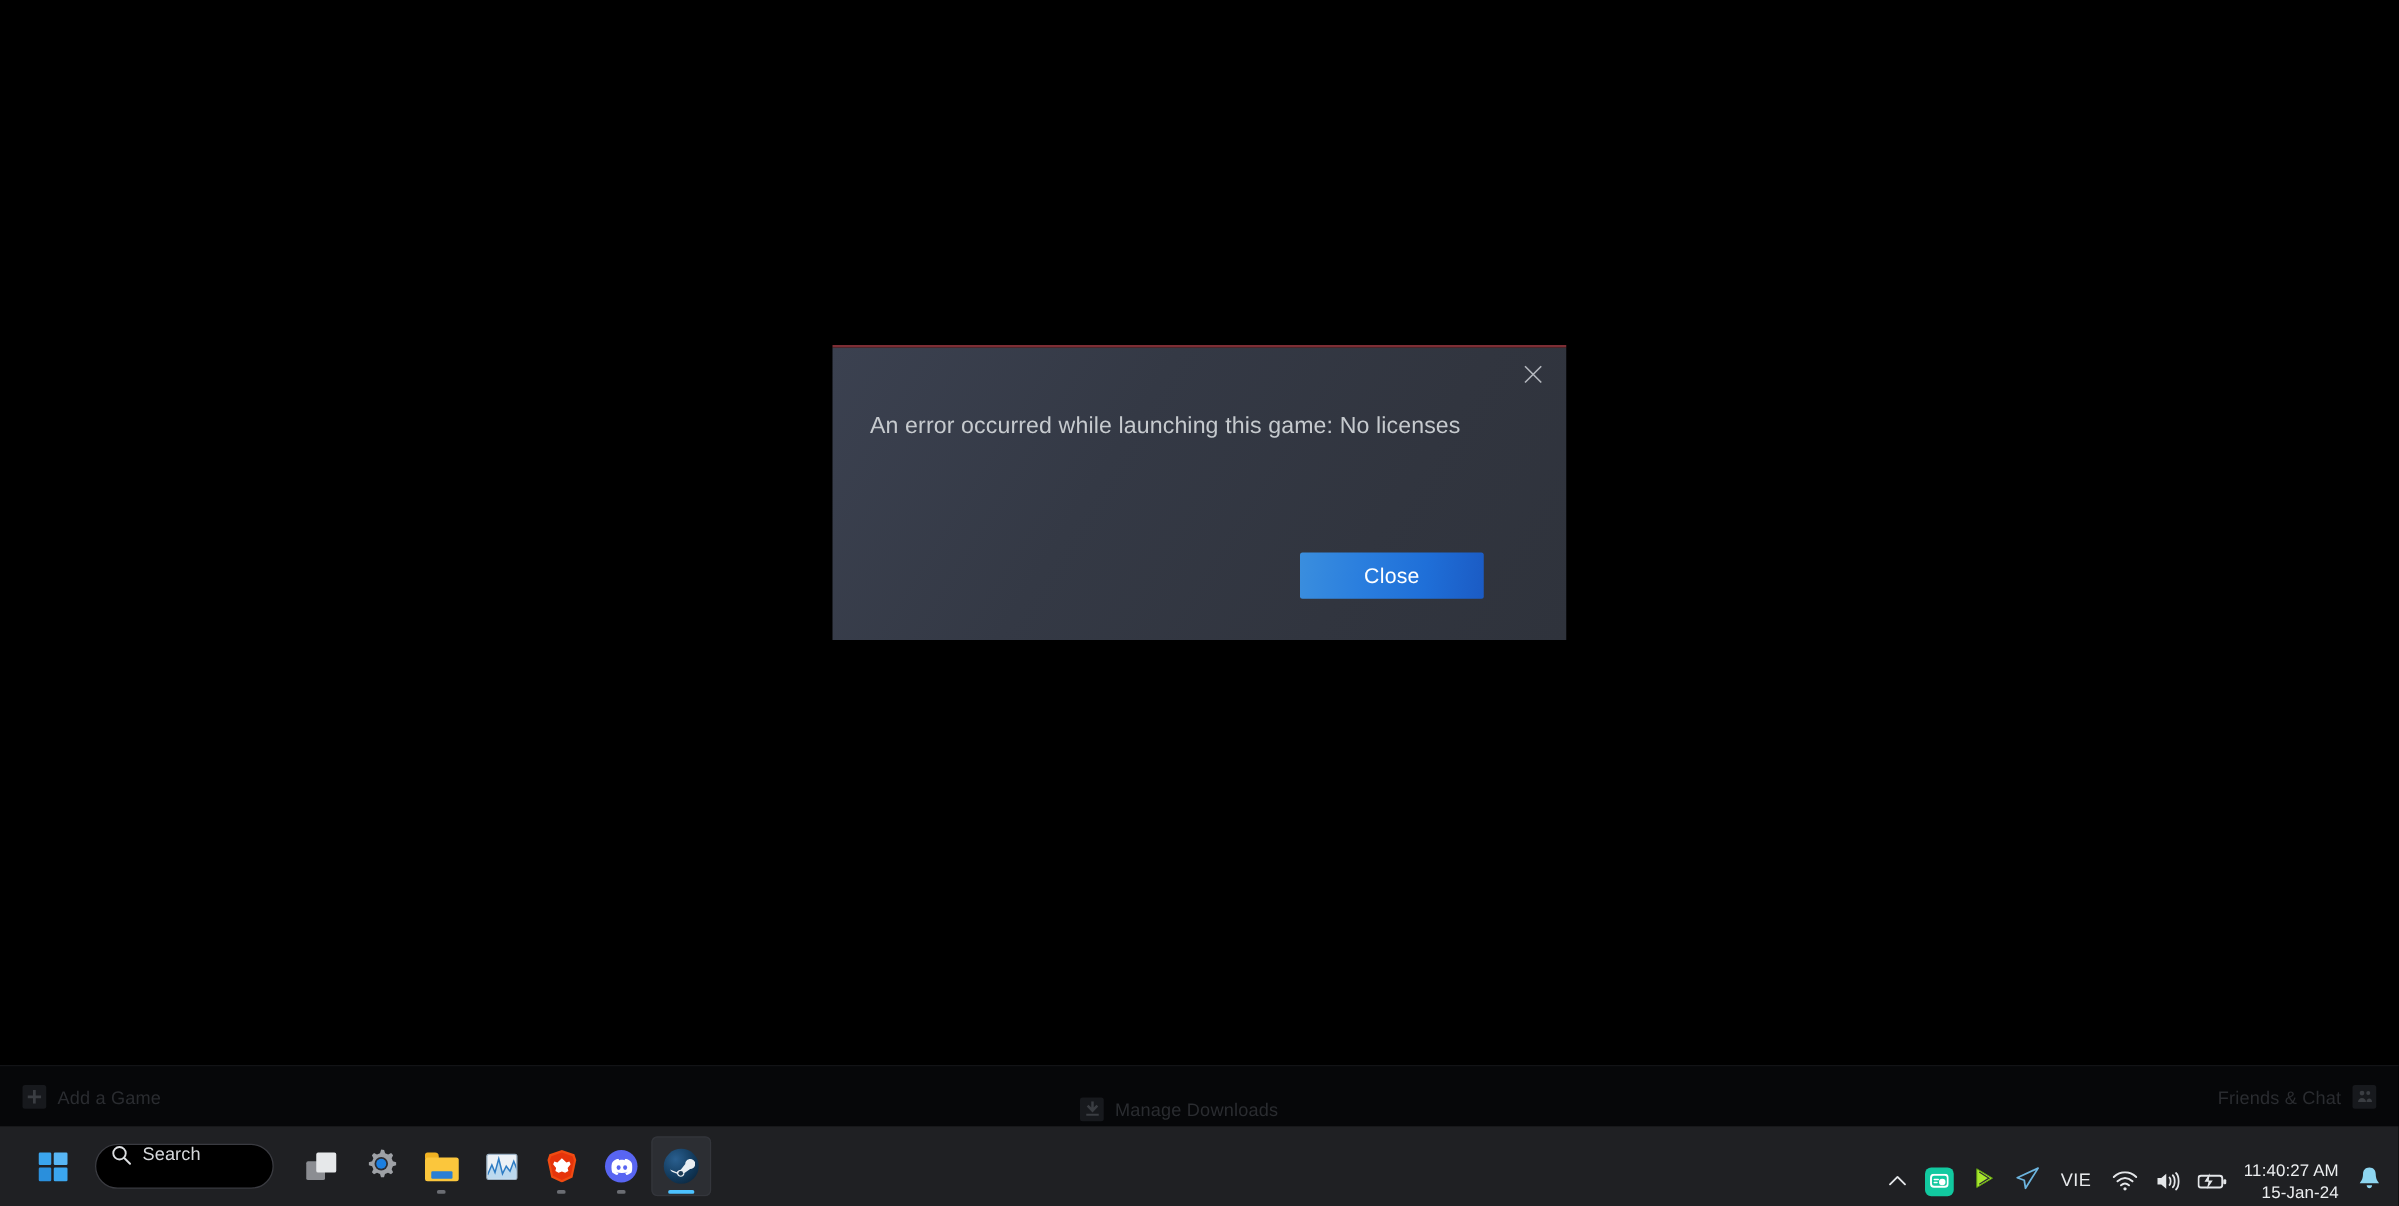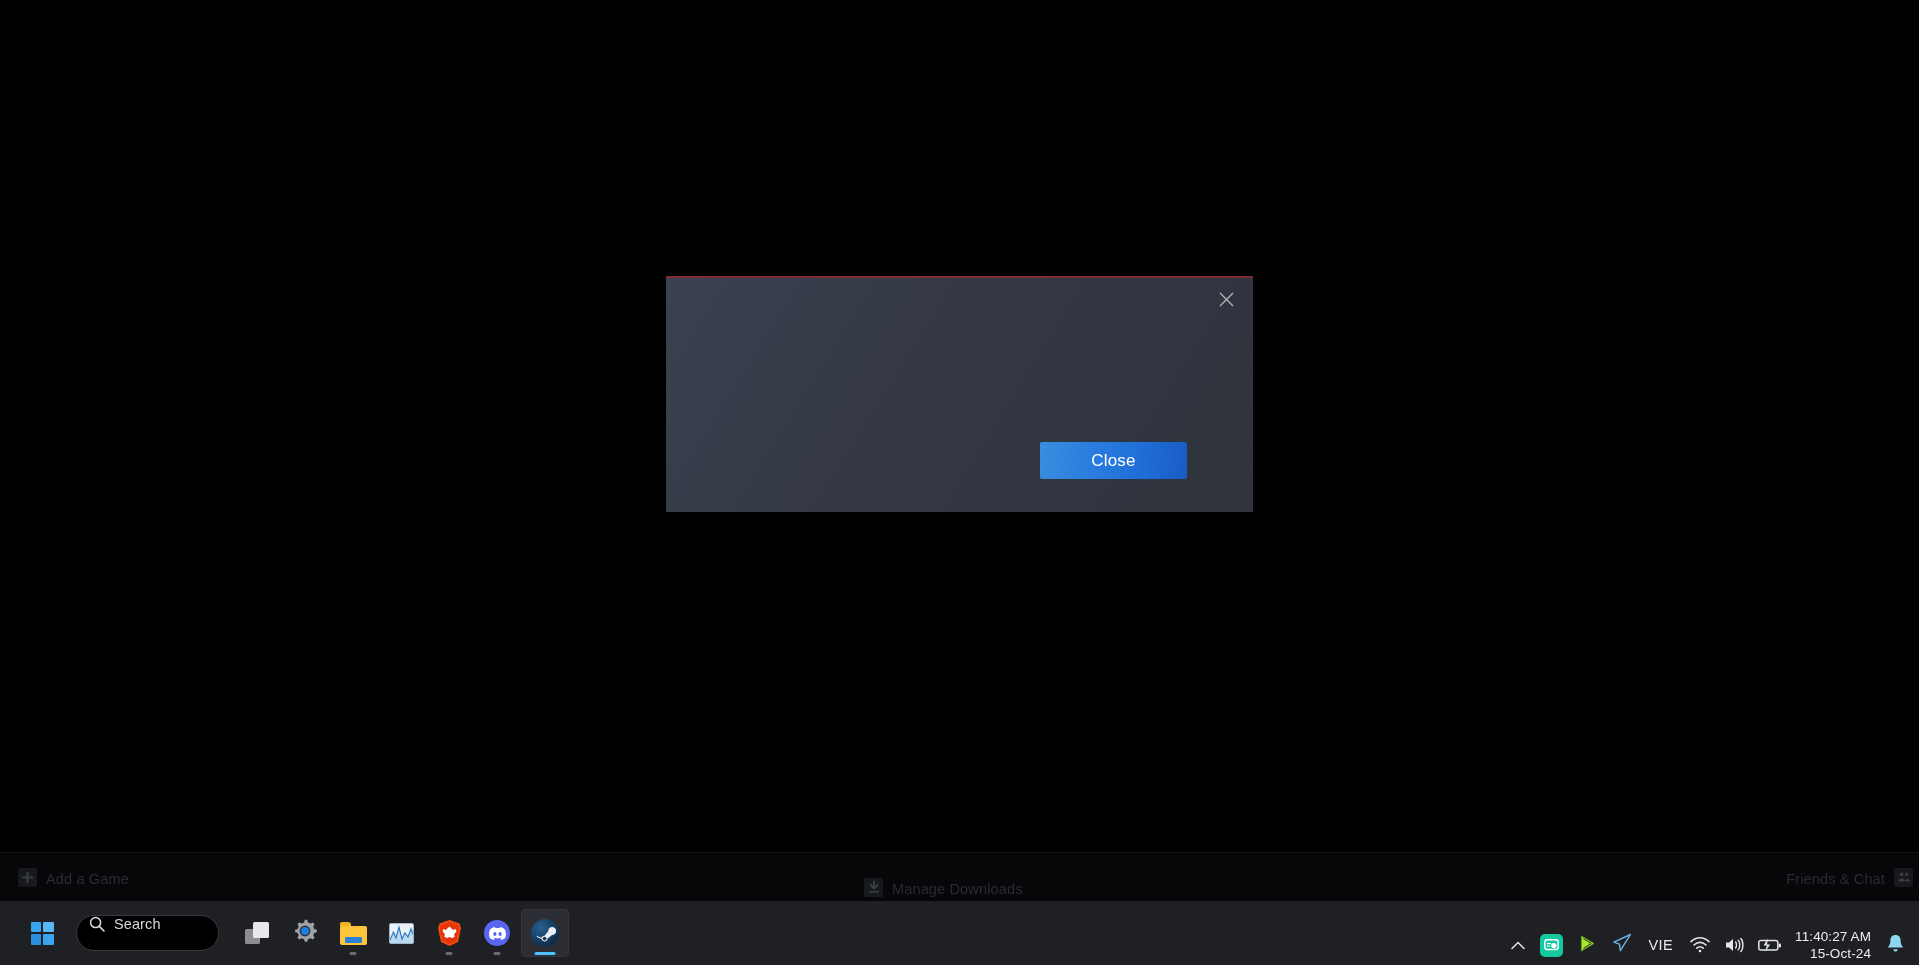--- a/index.html
+++ b/index.html
@@ -46,21 +46,21 @@
     align-items: flex-end;
     gap: 9px;
     color: #2a2c30;
     font-size: 14.5px;
     letter-spacing: .15px;
     white-space: nowrap;
   }
 
   .bb-left  { position: absolute; left: 18px; }
   .bb-mid   { position: absolute; left: 864px; margin-top: 20px; }
-  .bb-right { position: absolute; right: 6px; }
+  .bb-right { position: absolute; right: 18px; }
 
   .bb-icon {
     width: 19px; height: 19px;
     background: #17191d;
     border-radius: 2px;
     display: flex; align-items: center; justify-content: center;
     color: #2e3035;
     flex: 0 0 auto;
   }
   .bb-icon svg { display: block; }
@@ -346,20 +346,21 @@
   </div>
 
   <div class="dialog">
 
     <div class="dialog-close">
       <svg width="15" height="15" viewBox="0 0 15 15" aria-hidden="true">
         <path d="M1 1 L14 14 M14 1 L1 14" stroke="currentColor" stroke-width="1.3" fill="none"></path>
       </svg>
     </div>
 
+    <div class="dialog-message">An error occurred while launching this game: No licenses</div>
 
     <button class="dialog-close-button">Close</button>
 
   </div>
 
   <div class="taskbar">
 
     <div class="tb-center">
 
       <div class="tb-btn">
@@ -513,21 +514,21 @@
       <div class="tray-btn">
         <svg width="24" height="14" viewBox="0 0 24 14">
           <rect x=".8" y="2.6" width="19" height="9.4" rx="2" fill="none" stroke="#e4e6e9" stroke-width="1.5"></rect>
           <rect x="20.6" y="5.4" width="2.4" height="4" rx="1" fill="#e4e6e9"></rect>
           <path d="M9.8 .6 L5.6 7.4 h3.2 L7.4 13.4 L12.2 6.4 H9z" fill="#e4e6e9"></path>
         </svg>
       </div>
 
       <div class="tray-clock">
         <span>11:40:27 AM</span>
-        <span>15-Oct-24</span>
+        <span>15-Jan-24</span>
       </div>
 
       <div class="tray-btn">
         <span>
           <svg width="17" height="19" viewBox="0 0 17 19">
             <path d="M8.5 1 C11.8 1 13.6 3.2 13.6 6.4 C13.6 10.6 15.4 12 16.2 13.6 L.8 13.6 C1.6 12 3.4 10.6 3.4 6.4 C3.4 3.2 5.2 1 8.5 1 Z" fill="#8ed6f0"></path>
             <path d="M6.3 15.2 C6.5 16.8 7.4 17.6 8.5 17.6 C9.6 17.6 10.5 16.8 10.7 15.2 Z" fill="#8ed6f0"></path>
           </svg>
         </span>
       </div>

